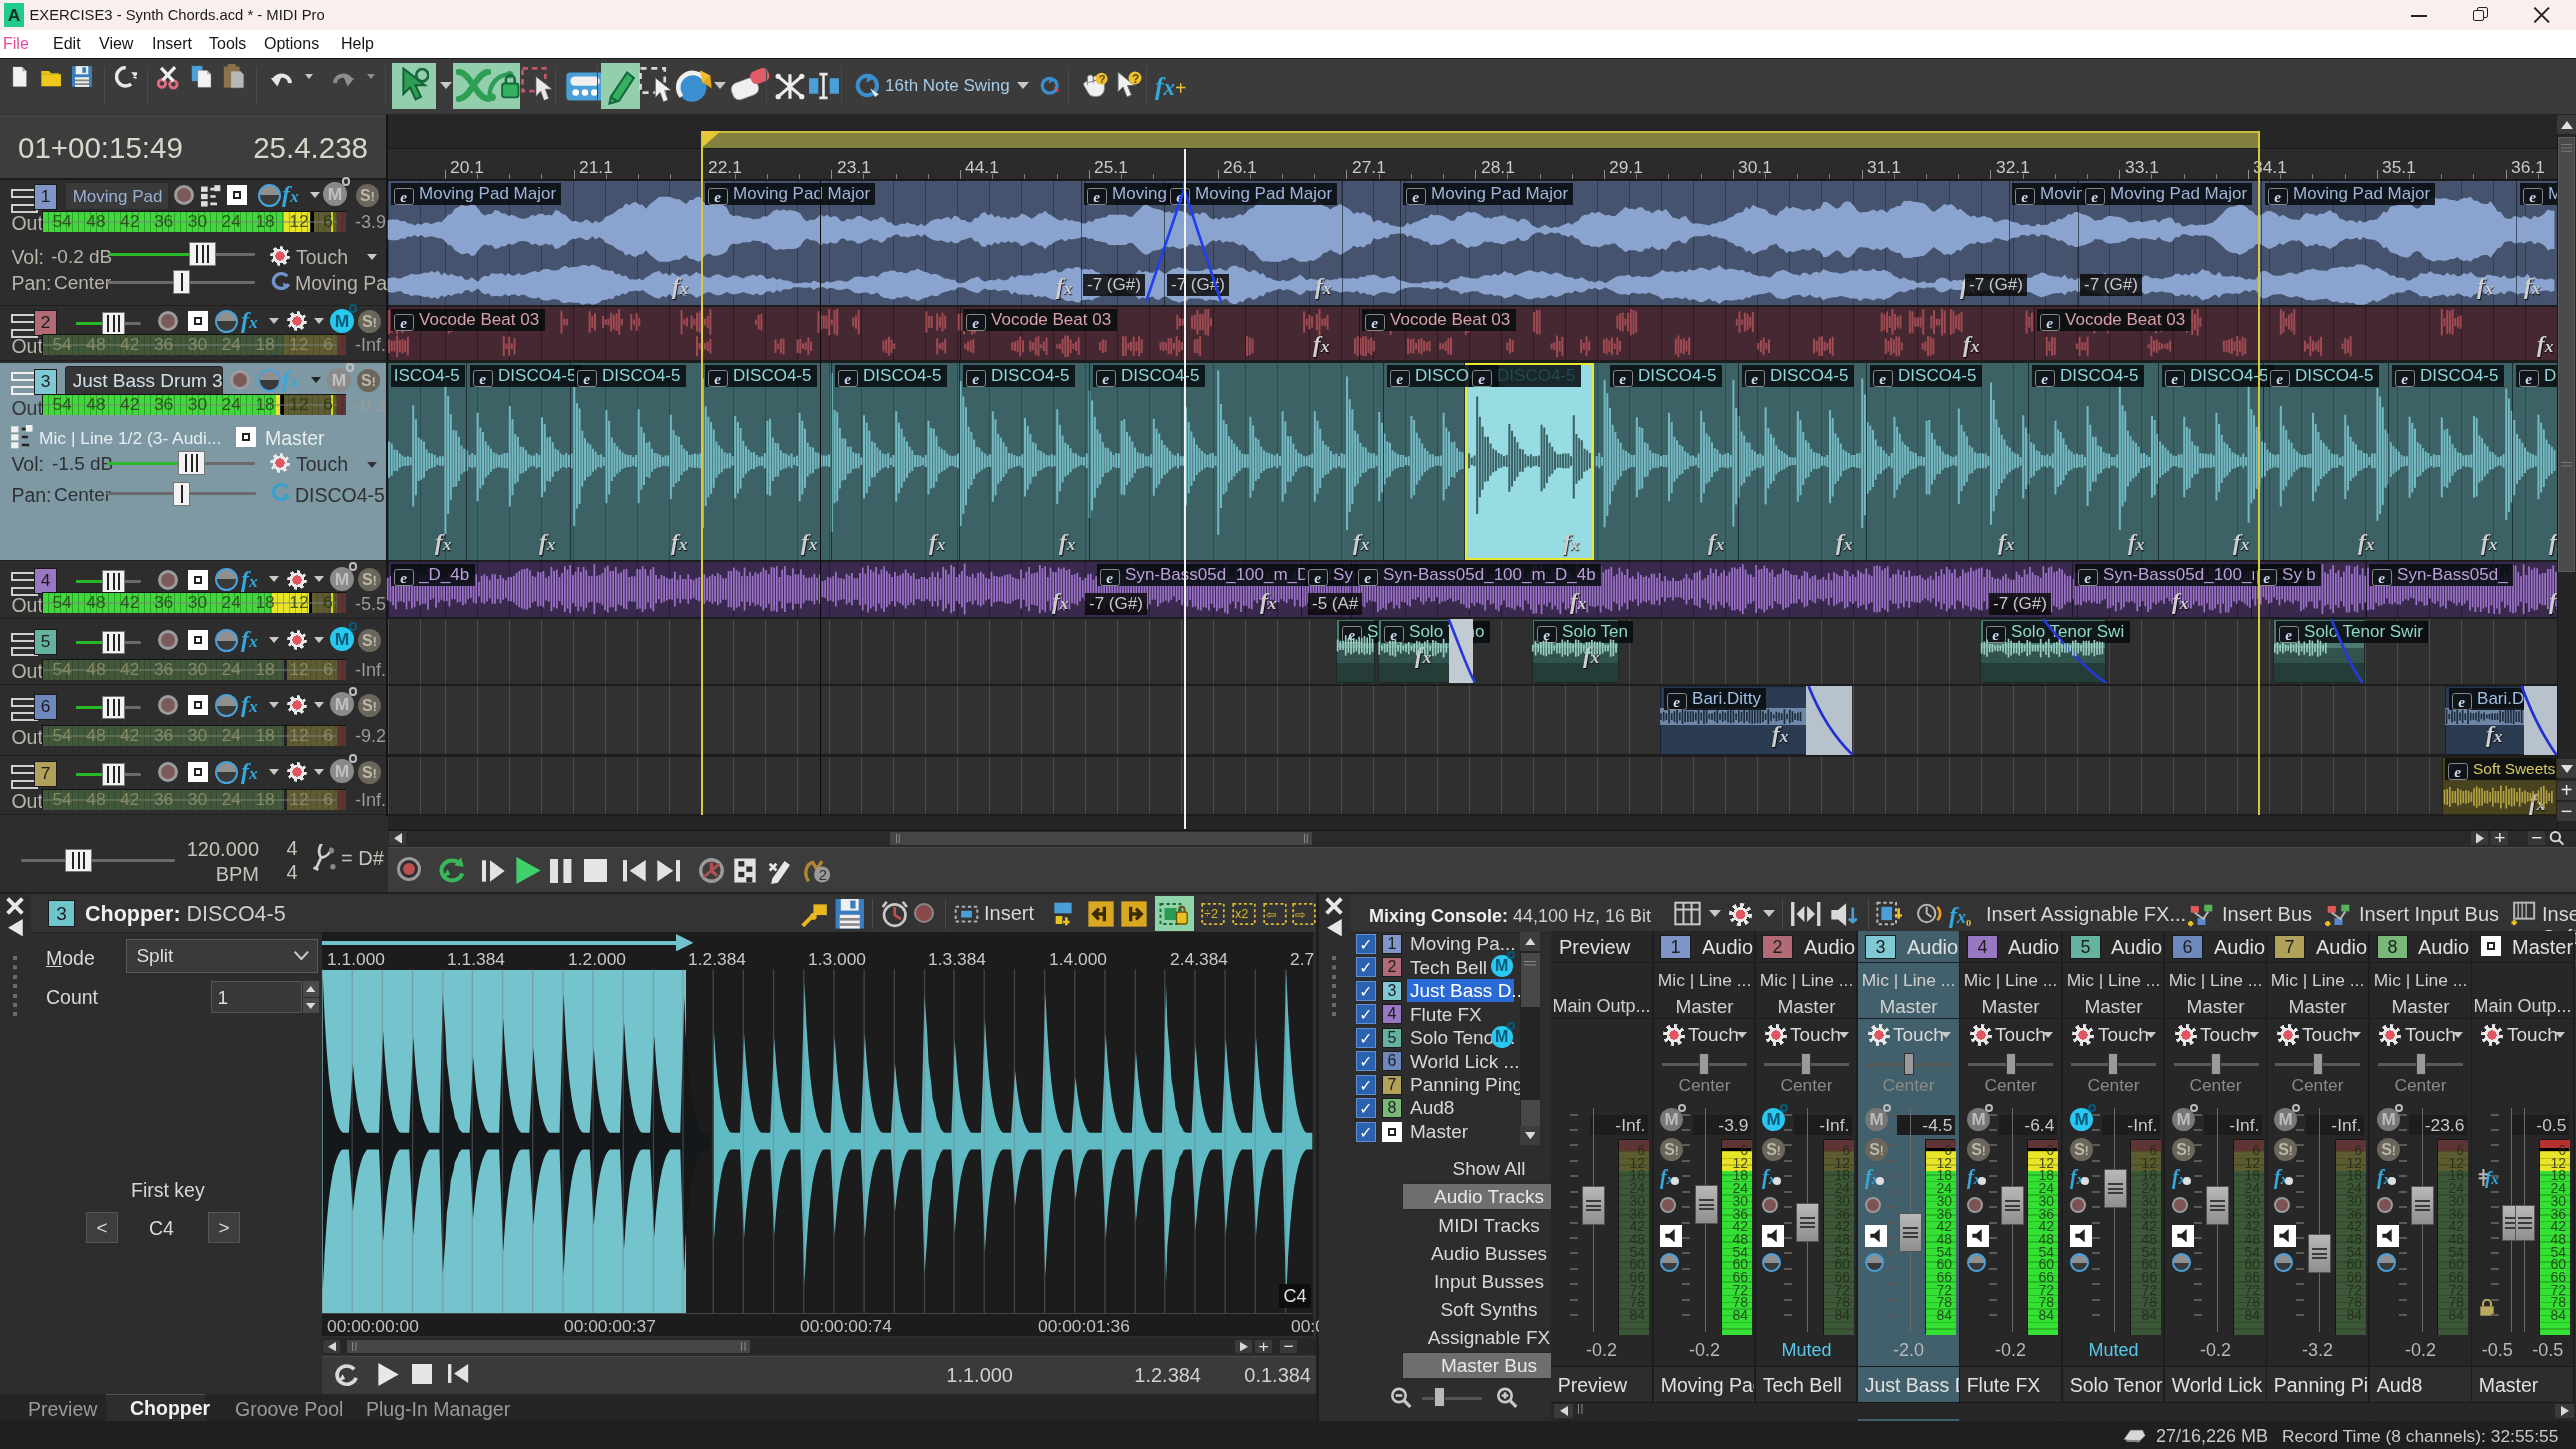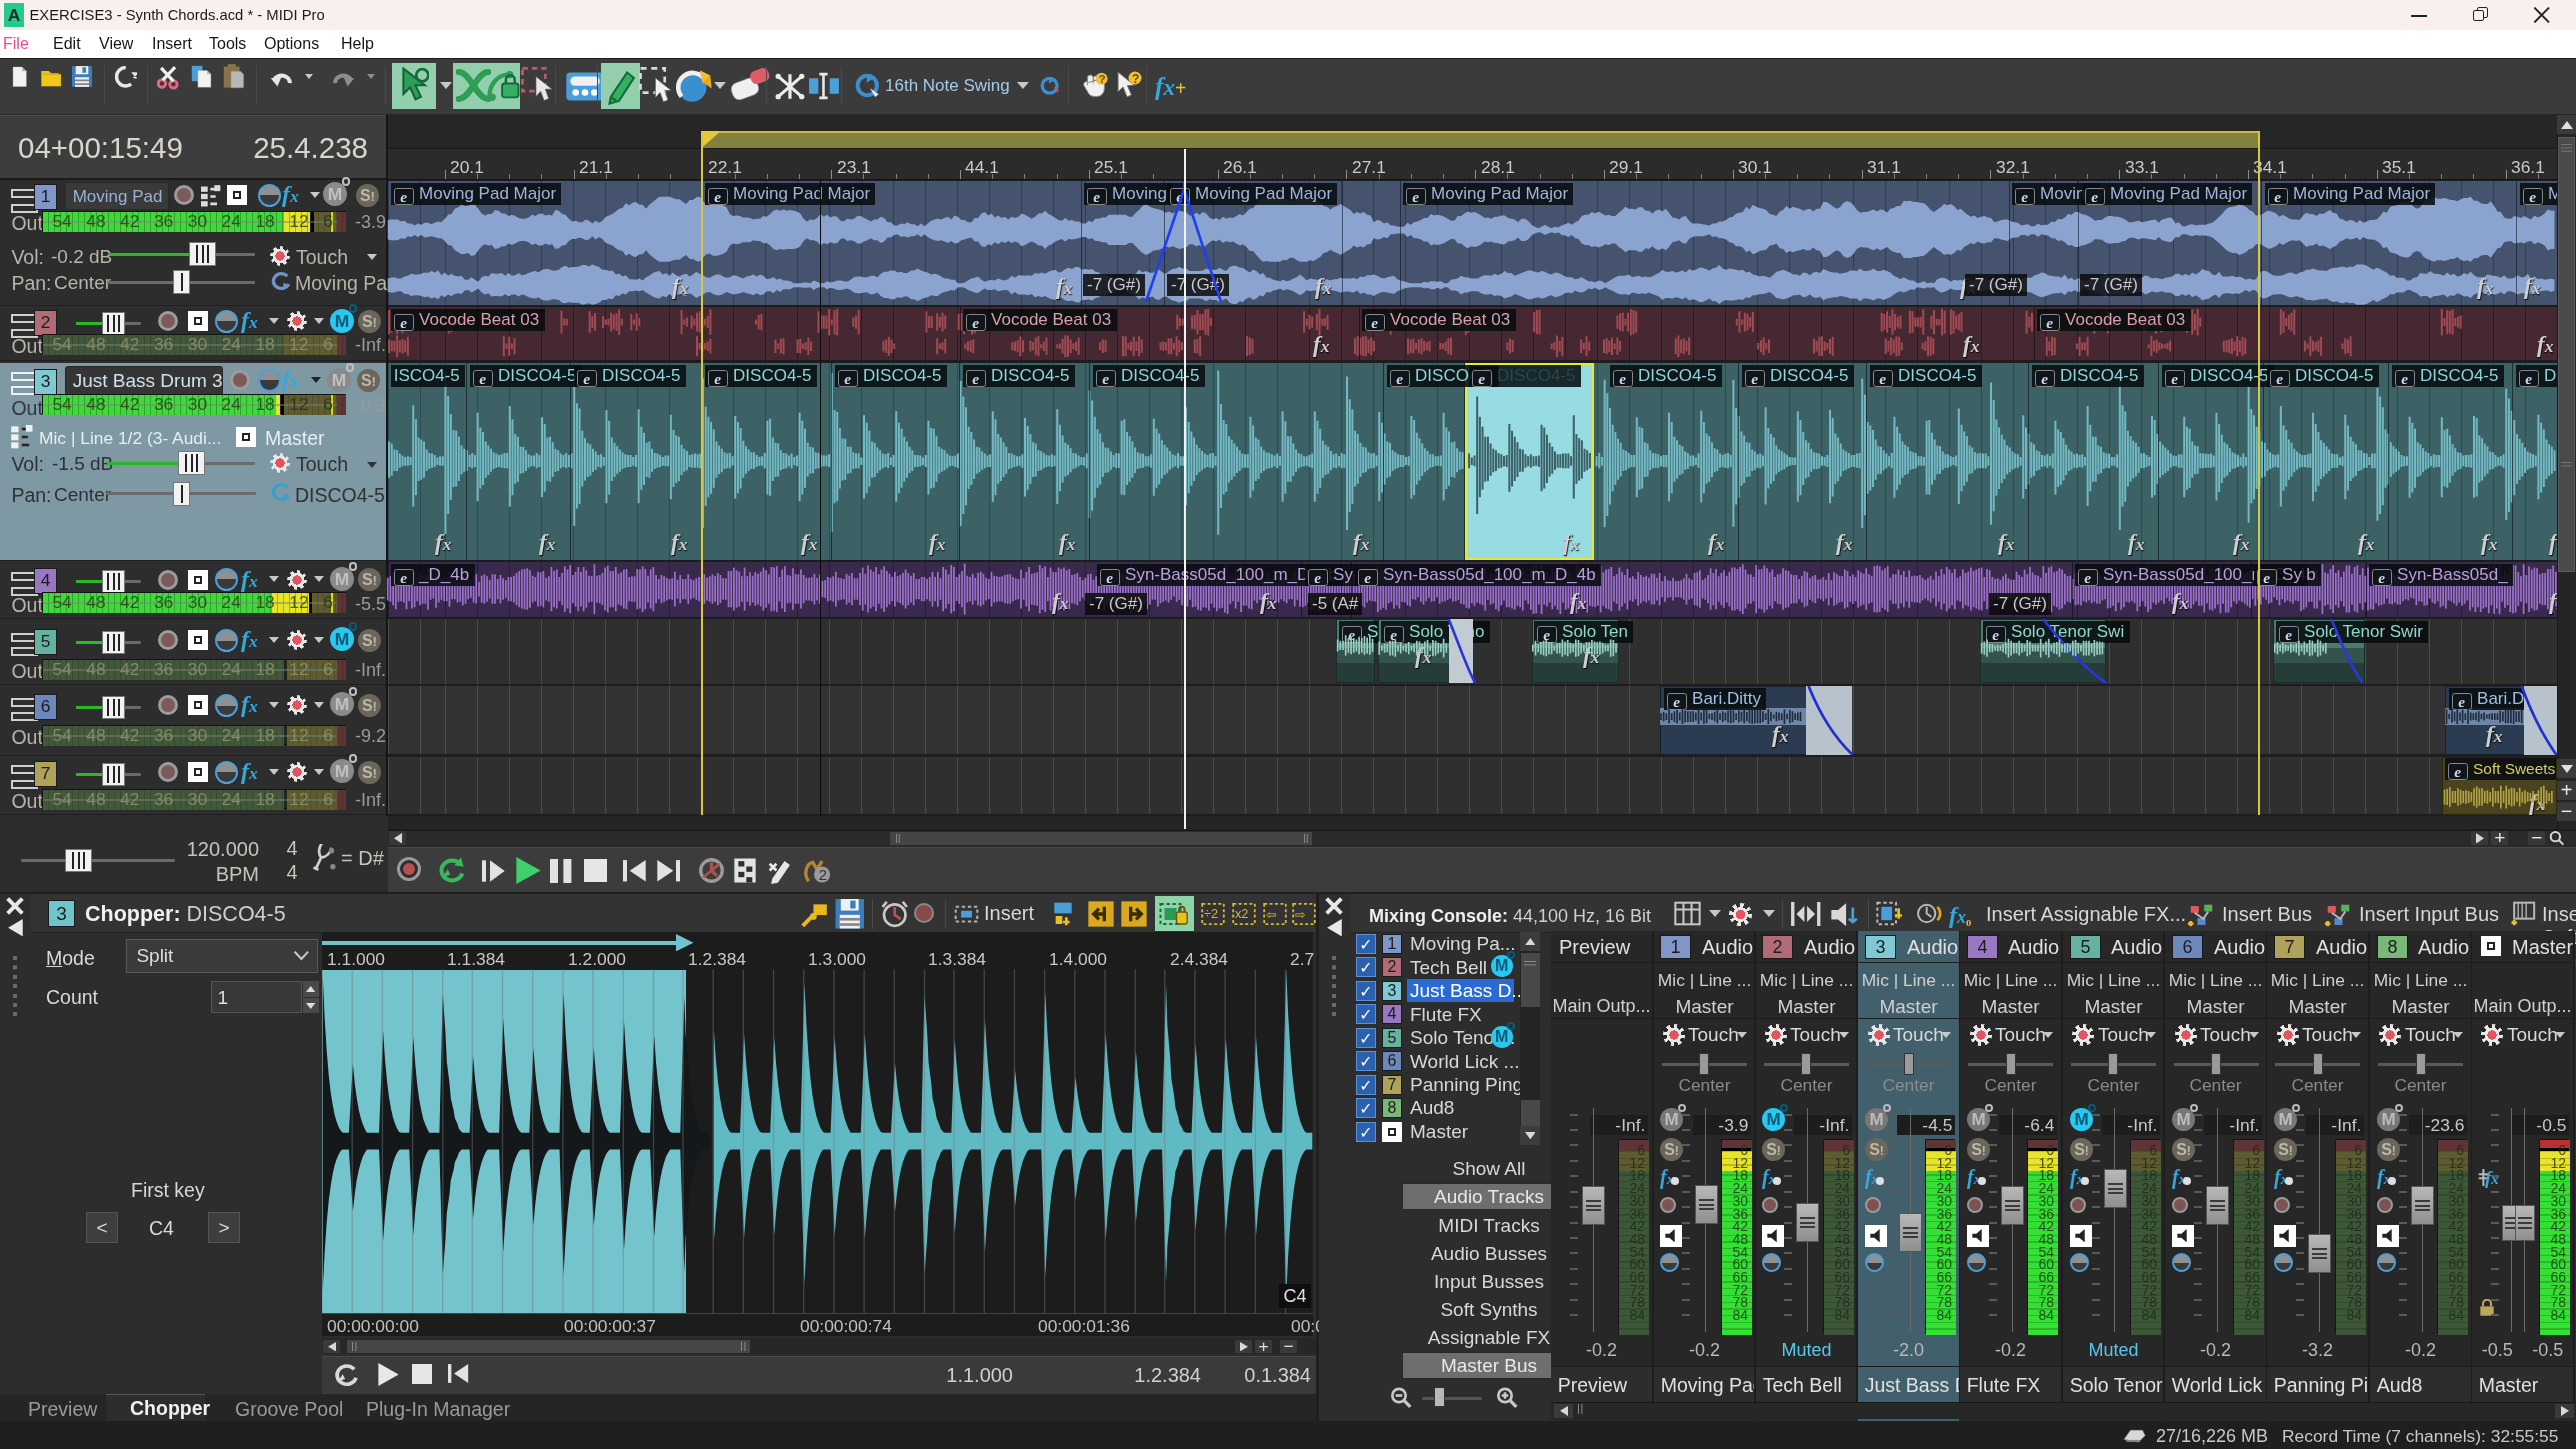--- a/index.html
+++ b/index.html
@@ -202,21 +202,21 @@
 <svg class="a" style="left:1114px;top:70px" width="28" height="31" viewBox="0 0 56 58">
     <path d="M8 2 v40 l10 -10 l8 20 l9 -4 l-8 -19 h14z" fill="#f0f0f0" stroke="#666" stroke-width="2"></path>
     <circle cx="42" cy="14" r="13" fill="#f0c030"></circle>
     <text x="36" y="23" font-size="24" font-weight="bold" fill="#5a4a10">?</text>
   </svg>
 <div class="a sep" style="left:1146px;top:66px;height:38px"></div>
 <div class="a fxi" style="left:1155px;top:72px;font-size:25.5px">f<span style="font-size:23px">x</span><span style="color:#e8c030;font-size:20px;font-style:normal">+</span></div>
 
 <div class="a" style="left:0;top:114px;width:388px;height:778px;background:#2d2d2d;border-right:2px solid #151515"></div>
 <div class="a" style="left:0;top:115px;width:386px;height:65px;background:#3d3d3d;border-bottom:2px solid #1b1b1b;border-top:0.7px solid #4a4a4a"></div>
-<div class="a" style="left:18px;top:131px;font-size:29.5px;color:#d9d6cb">04+00:15:49</div>
+<div class="a" style="left:18px;top:131px;font-size:29.5px;color:#d9d6cb">01+00:15:49</div>
 <div class="a" style="left:0;top:131px;width:368px;text-align:right;font-size:29.5px;color:#d9d6cb">25.4.238</div>
 <div class="trkrow" style="top:181px;height:125px"></div>
 <div class="a" style="left:10.7px;top:189px;width:27px;height:9.4px;border:2px solid #cfcfcf"></div>
 <div class="a" style="left:10.7px;top:204px;width:27px;height:9.4px;border:2px solid #cfcfcf"></div>
 <div class="a numbox" style="left:34px;top:184px;width:23px;height:25.5px;background:#8096c8;font-size:17.4px">1</div>
 <div class="a" style="left:65px;top:182px;width:104px;height:28px;background:#3a3a3a;border:0.7px solid #2a2a2a;color:#9ab0d4;font-size:17px;line-height:27px;padding-left:6.7px;overflow:hidden;white-space:nowrap">Moving Pad ...</div>
 <div class="a rec" style="left:174px;top:185px"></div>
 <svg class="a" style="left:201px;top:185px" width="20" height="23" viewBox="0 0 30 34">
     <rect x="0" y="2" width="10" height="8" fill="#ddd"></rect>
     <rect x="0" y="13" width="10" height="8" fill="#ddd"></rect>
@@ -1975,14 +1975,14 @@
     <svg width="8" height="10" viewBox="0 0 12 15">
       <path d="M12 7 L0 0 V15z" fill="#d8d8d8"></path>
     </svg>
   </div>
 <div class="a" style="left:0;top:1421px;width:2576px;height:28px;background:#1f1f1f"></div>
 <svg class="a" style="left:2121px;top:1426px" width="27" height="19" viewBox="0 0 40 28">
     <path d="M4 20 L14 6 h18 l4 8 l-10 10z" fill="#d8d8d8" stroke="#555"></path>
     <path d="M8 22 h20" stroke="#888" stroke-width="3"></path>
   </svg>
 <div class="a" style="left:2156px;top:1426px;font-size:18px;color:#c8c8c8">27/16,226 MB</div>
-<div class="a" style="left:2282px;top:1426px;font-size:17.4px;color:#c8c8c8">Record Time (7 channels): 32:55:55</div>
+<div class="a" style="left:2282px;top:1426px;font-size:17.4px;color:#c8c8c8">Record Time (8 channels): 32:55:55</div>
 
 
 </body></html>

